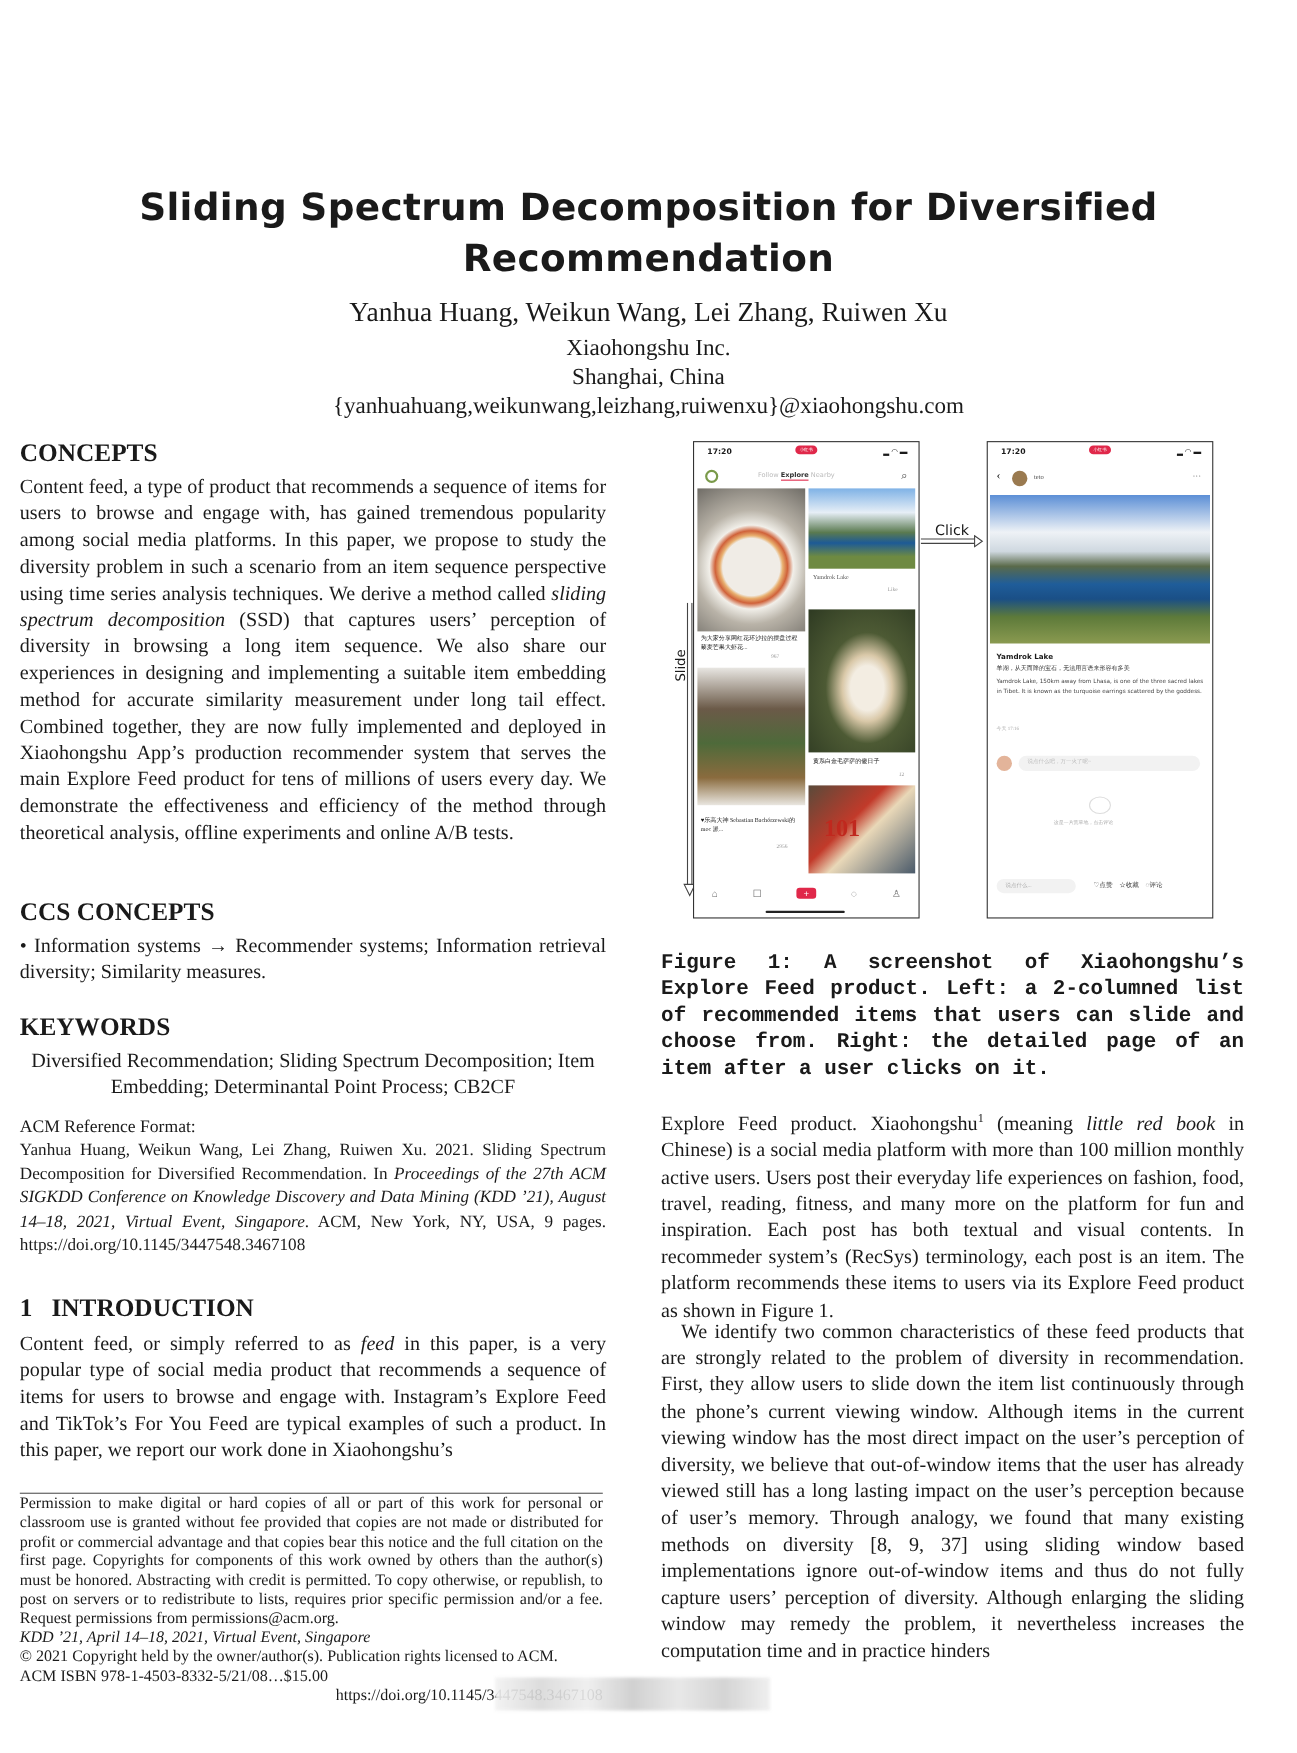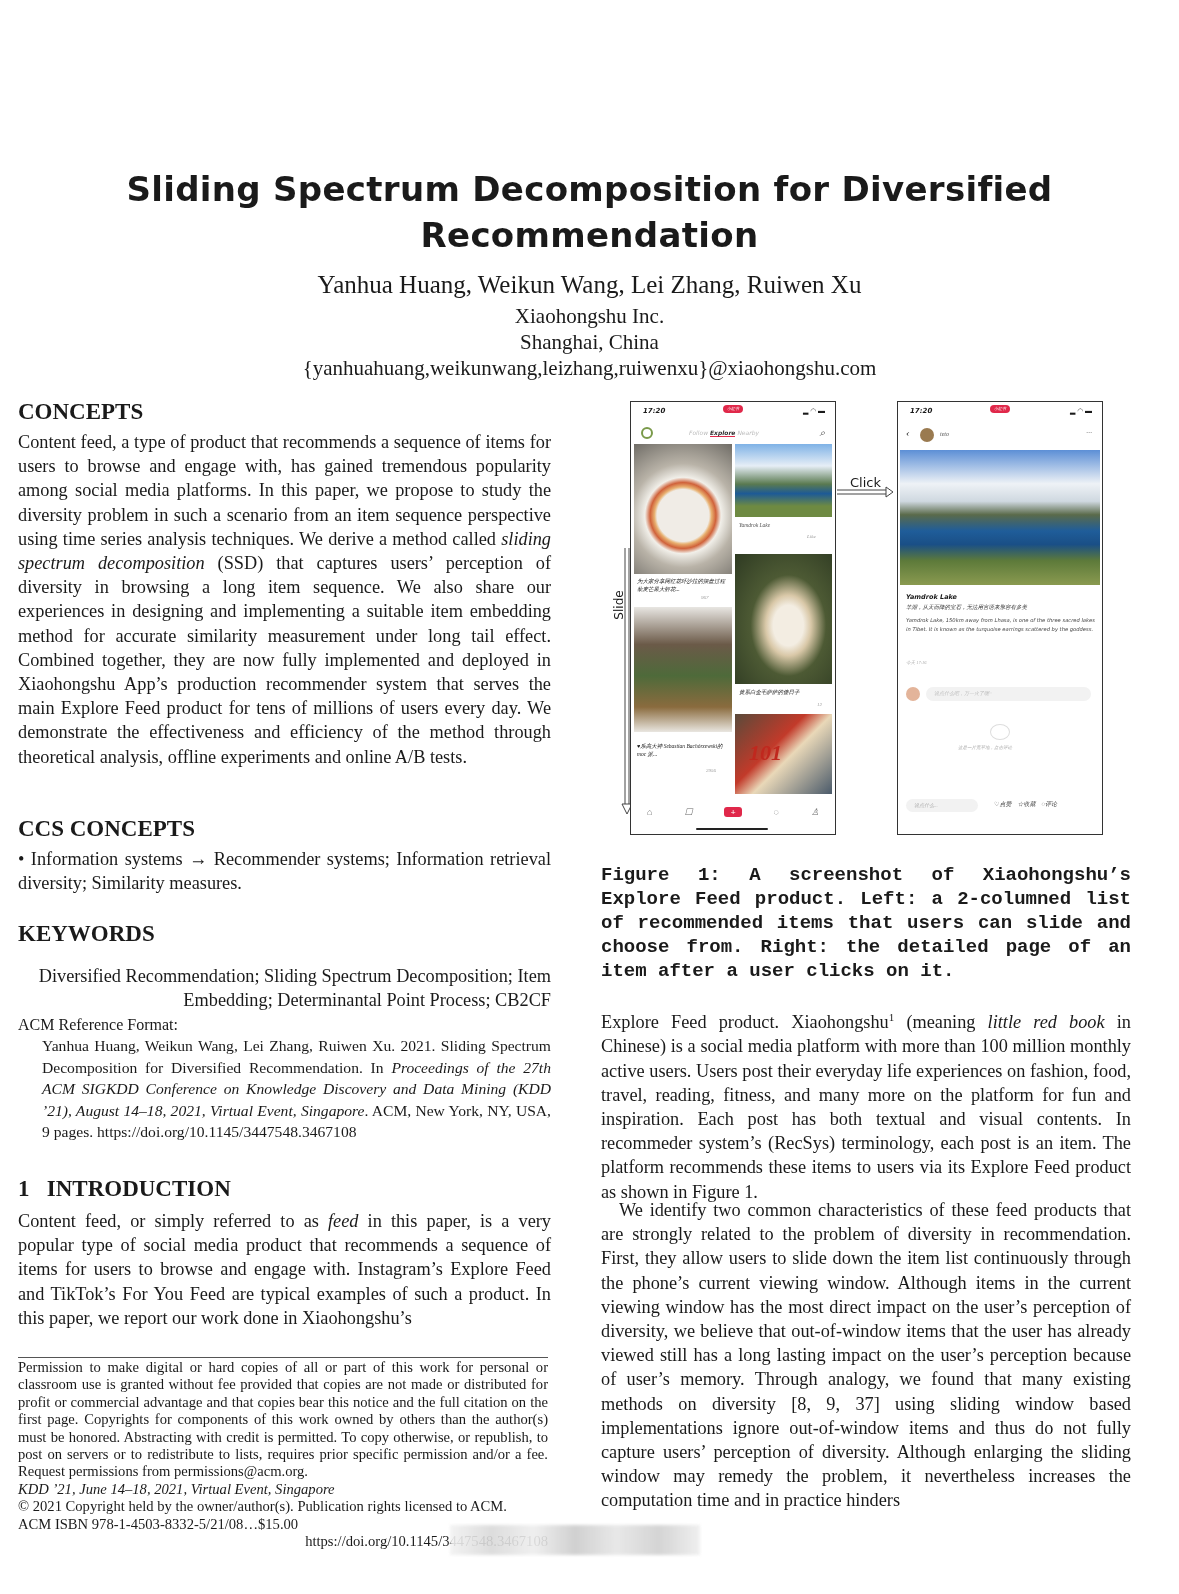--- a/index.html
+++ b/index.html
@@ -9,25 +9,25 @@
   .title { left:0; width:1179px; top:166px; text-align:center; font-family:"DejaVu Sans", sans-serif;
            font-weight:bold; font-size:34px; line-height:46px; letter-spacing:0.3px; }
   .authors { left:0; width:1179px; top:270px; text-align:center; font-size:25px; line-height:30px; }
   .affil { left:0; width:1179px; text-align:center; font-size:21px; line-height:26px; }
   .col { width:533px; }
   .lcol { left:18px; }
   .rcol { left:601px; width:530px; }
   h2 { margin:0; font-size:23px; font-weight:bold; line-height:28px; }
   .body { font-size:18.3px; line-height:24.2px; text-align:justify; hyphens:auto; }
   .small { font-size:14.6px; line-height:17.4px; text-align:justify; }
-  .ref { font-size:15.6px; line-height:21.5px; text-align:justify;margin-left:24px; }
+  .ref { font-size:15.6px; line-height:21.5px; text-align:justify; }
   .bold { font-weight:normal; }
   .it { font-style:italic; }
   .caption { font-size:19px; line-height:24px; font-weight:bold; text-align:justify;font-family:Liberation Mono, monospace; }
-  .phone { border:1.5px solid #333; background:#fff;font-style:italic; }
+  .phone { border:1.5px solid #333; background:#fff; }
   .rule { left:18px; width:530px; height:1px; background:#555; top:1357px; }
   .watermark { top:1525px; left:450px; width:250px; height:30px;
     background:linear-gradient(90deg,#f2f2f2,#d9d9d9,#eee,#ccc,#e6e6e6,#d0d0d0,#eee); filter:blur(1.5px); opacity:.9; }
   .img-block { position:absolute; overflow:hidden; }
 </style>
 </head>
 <body>
 
 <div class="abs title">
   <div>Sliding Spectrum Decomposition for Diversified</div>
@@ -43,37 +43,37 @@
   <div class="body" style="margin-top:4px"><span>Content feed, a type of product that recommends a sequence of items for users to browse and engage with, has gained tremendous popularity among social media platforms. In this paper, we propose to study the diversity problem in such a scenario from an item sequence perspective using time series analysis techniques. We derive a method called </span><span class="it">sliding spectrum decomposition</span><span> (SSD) that captures users’ perception of diversity in browsing a long item sequence. We also share our experiences in designing and implementing a suitable item embedding method for accurate similarity measurement under long tail effect. Combined together, they are now fully implemented and deployed in Xiaohongshu App’s production recommender system that serves the main Explore Feed product for tens of millions of users every day. We demonstrate the effectiveness and efficiency of the method through theoretical analysis, offline experiments and online A/B tests.</span></div>
 </div>
 
 <div class="abs lcol col" style="top:815px">
   <h2>CCS CONCEPTS</h2>
   <div class="body bold" style="margin-top:4px">• Information systems → Recommender systems; Information retrieval diversity; Similarity measures.</div>
 </div>
 
 <div class="abs lcol col" style="top:920px">
   <h2>KEYWORDS</h2>
-  <div class="body" style="margin-top:16px;text-align:right">Diversified Recommendation; Sliding Spectrum Decomposition; Item Embedding; Determinantal Point Process; CB2CF</div>
+  <div class="body" style="margin-top:4px;text-align:center">Diversified Recommendation; Sliding Spectrum Decomposition; Item Embedding; Determinantal Point Process; CB2CF</div>
 </div>
 
 <div class="abs lcol col" style="top:1015px">
   <div class="bold" style="font-size:16px;line-height:20px">ACM Reference Format:</div>
   <div class="ref"><span>Yanhua Huang, Weikun Wang, Lei Zhang, Ruiwen Xu. 2021. Sliding Spectrum Decomposition for Diversified Recommendation. In </span><span class="it">Proceedings of the 27th ACM SIGKDD Conference on Knowledge Discovery and Data Mining (KDD ’21), August 14–18, 2021, Virtual Event, Singapore</span><span>. ACM, New York, NY, USA, 9 pages. https://doi.org/10.1145/3447548.3467108</span></div>
 </div>
 
 <div class="abs lcol col" style="top:1175px">
   <h2 style="white-space:pre">1   INTRODUCTION</h2>
   <div class="body" style="margin-top:6px"><span>Content feed, or simply referred to as </span><span class="it">feed</span><span> in this paper, is a very popular type of social media product that recommends a sequence of items for users to browse and engage with. Instagram’s Explore Feed and TikTok’s For You Feed are typical examples of such a product. In this paper, we report our work done in Xiaohongshu’s</span></div>
 </div>
 
 <div class="abs rule"></div>
 <div class="abs lcol" style="top:1359px;width:530px">
   <div class="small">Permission to make digital or hard copies of all or part of this work for personal or classroom use is granted without fee provided that copies are not made or distributed for profit or commercial advantage and that copies bear this notice and the full citation on the first page. Copyrights for components of this work owned by others than the author(s) must be honored. Abstracting with credit is permitted. To copy otherwise, or republish, to post on servers or to redistribute to lists, requires prior specific permission and/or a fee. Request permissions from permissions@acm.org.</div>
-  <div class="small it">KDD ’21, June 14–18, 2021, Virtual Event, Singapore</div>
+  <div class="small it">KDD ’21, April 14–18, 2021, Virtual Event, Singapore</div>
   <div class="small" style="text-align:left">© 2021 Copyright held by the owner/author(s). Publication rights licensed to ACM.</div>
   <div class="small" style="text-align:left">ACM ISBN 978-1-4503-8332-5/21/08…$15.00</div>
   <div class="small" style="text-align:right">https://doi.org/10.1145/3447548.3467108</div>
 </div>
 
 <div class="abs watermark"></div>
 <div class="abs" style="top:1599px;left:708px;font-size:14.6px">ohongshu.com</div>
 
 <div class="abs" style="left:600px;top:398px;width:530px;height:445px">
 

